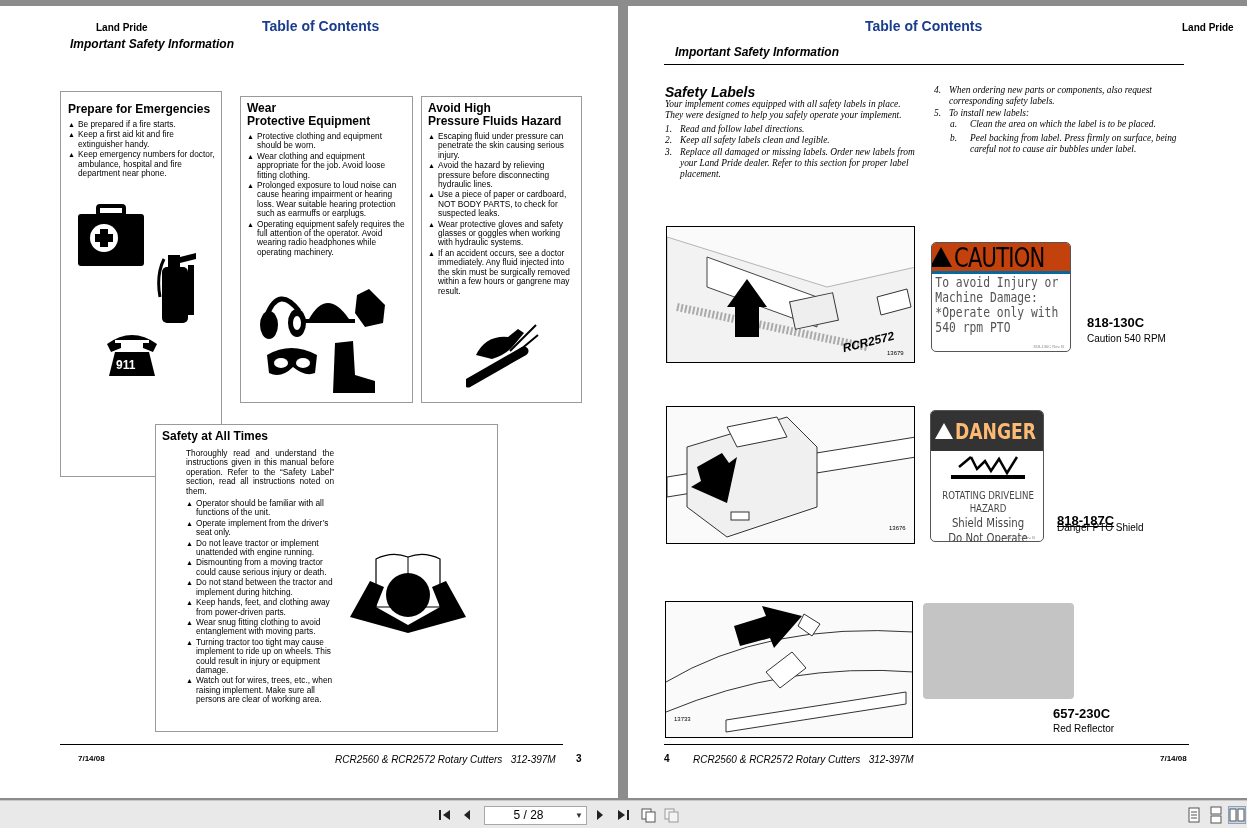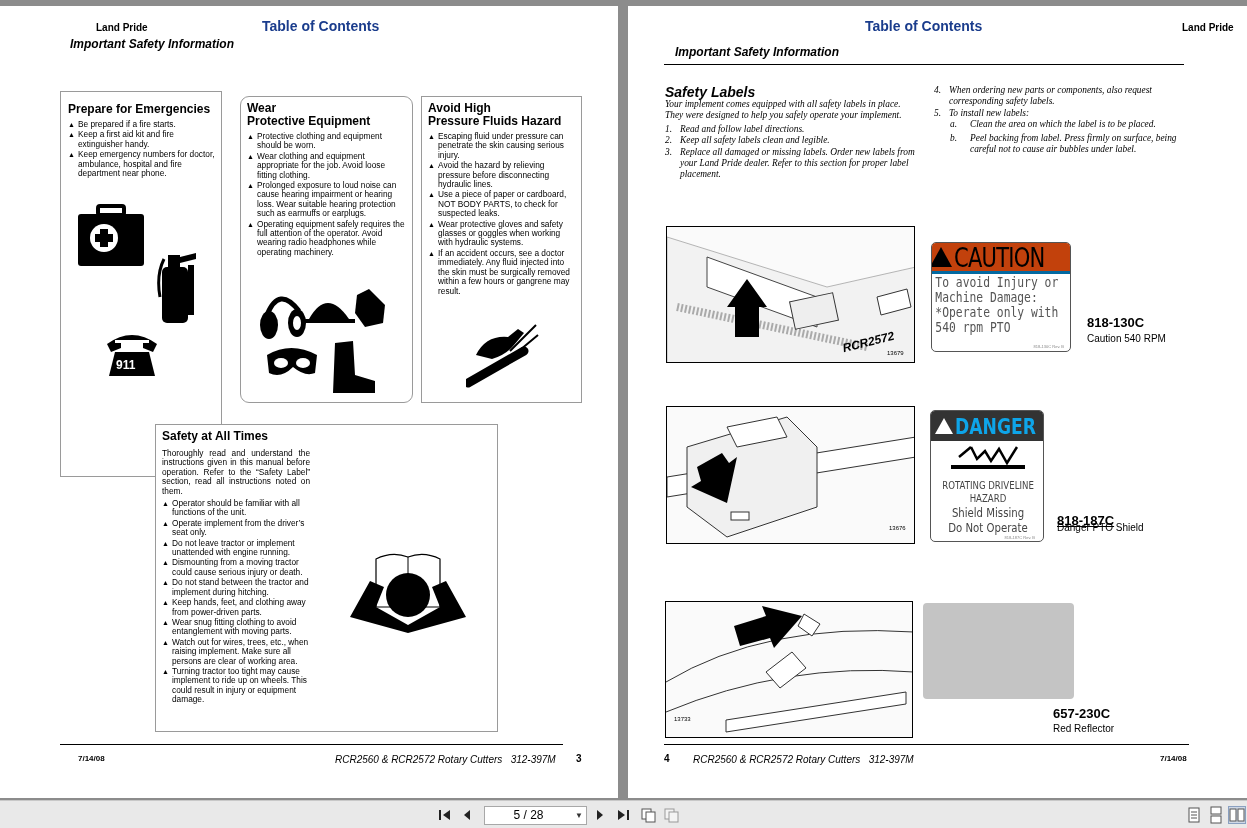--- a/index.html
+++ b/index.html
@@ -71,21 +71,21 @@
       </svg>
 
       <svg class="abs" style="left:42px;top:238px;" width="58" height="48" viewBox="0 0 58 48">
         <path d="M4 14 Q29 -4 54 14 L50 22 L40 18 L40 12 Q29 8 18 12 L18 18 L8 22 Z" fill="#000"></path>
         <path d="M12 22 L46 22 L52 46 L6 46 Z" fill="#000"></path>
         <rect x="12" y="10" width="34" height="3" fill="#fff"></rect>
       </svg>
       <div class="abs" style="left:55px;top:266px;color:#fff;font-size:12px;font-weight:bold;">911</div>
     </div>
 
-    <div class="box" style="left:240px;top:90px;width:173px;height:307px;padding:5px 6px 0 6px;border-radius:9px;">
+    <div class="box" style="left:240px;top:90px;width:173px;height:307px;padding:5px 6px 0 6px;">
       <h3>Wear</h3>
       <h3>Protective Equipment</h3>
       <ul class="bullets">
         <li>Protective clothing and equipment should be worn.</li>
         <li>Wear clothing and equipment appropriate for the job. Avoid loose fitting clothing.</li>
         <li>Prolonged exposure to loud noise can cause hearing impairment or hearing loss. Wear suitable hearing protection such as earmuffs or earplugs.</li>
         <li>Operating equipment safely requires the full attention of the operator. Avoid wearing radio headphones while operating machinery.</li>
       </ul>
 
       <svg class="abs" style="left:16px;top:188px;" width="135" height="112" viewBox="0 0 135 112">
@@ -120,32 +120,32 @@
       </ul>
       <svg class="abs" style="left:44px;top:224px;" width="75" height="70" viewBox="0 0 75 70">
         <path d="M2 62 L58 30" stroke="#000" stroke-width="9" stroke-linecap="round"></path>
         <path d="M10 34 Q20 14 42 16 L52 8 L58 12 L48 24 Q40 34 26 38 Z" fill="#000"></path>
         <path d="M44 30 L70 4 M48 34 L72 14" stroke="#000" stroke-width="2"></path>
       </svg>
     </div>
 
     <div class="box" style="left:155px;top:418px;width:343px;height:308px;padding:5px 6px 0 6px;">
       <h3>Safety at All Times</h3>
-      <div style="width:148px;">
+      <div style="width:148px;margin-left:24px;">
         <div class="para">Thoroughly read and understand the instructions given in this manual before operation. Refer to the “Safety Label” section, read all instructions noted on them.</div>
         <ul class="bullets" style="margin-top:3px;">
           <li>Operator should be familiar with all functions of the unit.</li>
           <li>Operate implement from the driver’s seat only.</li>
           <li>Do not leave tractor or implement unattended with engine running.</li>
           <li>Dismounting from a moving tractor could cause serious injury or death.</li>
           <li>Do not stand between the tractor and implement during hitching.</li>
           <li>Keep hands, feet, and clothing away from power-driven parts.</li>
           <li>Wear snug fitting clothing to avoid entanglement with moving parts.</li>
+          <li>Turning tractor too tight may cause implement to ride up on wheels. This could result in injury or equipment damage.</li>
           <li>Watch out for wires, trees, etc., when raising implement. Make sure all persons are clear of working area.</li>
-          <li>Turning tractor too tight may cause implement to ride up on wheels. This could result in injury or equipment damage.</li>
         </ul>
       </div>
       <svg class="abs" style="left:190px;top:120px;" width="125" height="88" viewBox="0 0 125 88">
         <path d="M30 14 Q46 6 62 12 Q78 6 94 14 L94 62 L30 62 Z" fill="#fff" stroke="#000" stroke-width="1.2"></path>
         <line x1="62" y1="12" x2="62" y2="60" stroke="#000"></line>
         <circle cx="62" cy="50" r="22" fill="#000"></circle>
         <path d="M4 72 L24 36 L38 42 L30 62 L62 80 L94 62 L86 42 L100 36 L120 72 L62 88 Z" fill="#000"></path>
       </svg>
     </div>
 
@@ -216,21 +216,21 @@
         <path d="M0 70 L249 30 L249 50 L0 90 Z" fill="#fff" stroke="#333"></path>
         <path d="M20 40 L120 10 L150 40 L150 100 L60 130 L20 100 Z" fill="#f0f0f0" stroke="#333"></path>
         <path d="M60 20 L110 10 L120 30 L70 40 Z" fill="#fff" stroke="#333"></path>
         <path d="M30 60 L55 46 L62 56 L70 50 L60 96 L24 80 L34 74 Z" fill="#000"></path>
         <rect x="64" y="105" width="18" height="8" fill="#fff" stroke="#333"></rect>
       </svg>
       <div class="abs" style="left:222px;top:118px;font-size:6px;">13676</div>
     </div>
 
     <div class="decal" style="left:302px;top:404px;width:114px;height:132px;">
-      <div style="background:#333;height:30px;display:flex;align-items:center;padding-left:4px;color:#0ea5e9;">
+      <div style="background:#333;height:40px;display:flex;align-items:center;padding-left:4px;color:#fdba74;">
         <span style="display:inline-block;width:0;height:0;border-left:9px solid transparent;border-right:9px solid transparent;border-bottom:16px solid #fff;"></span>
         <span style="font-size:22px;font-family:'DejaVu Sans',sans-serif;font-weight:bold;transform:scaleX(0.78);transform-origin:left;display:inline-block;margin-left:2px;">DANGER</span>
       </div>
       <svg width="114" height="34" viewBox="0 0 114 34">
         <path d="M28 16 L40 6 M40 6 L46 18 L54 10 L60 20 L68 8 L76 22 L86 6" stroke="#000" stroke-width="2.5" fill="none"></path>
         <rect x="20" y="24" width="74" height="4" fill="#000"></rect>
       </svg>
       <div style="font-family:'DejaVu Sans',sans-serif;font-size:11px;line-height:13px;color:#444;text-align:center;transform:scaleX(0.78);width:146px;margin-left:-16px;">
         <div>ROTATING DRIVELINE</div>
         <div>HAZARD</div>

